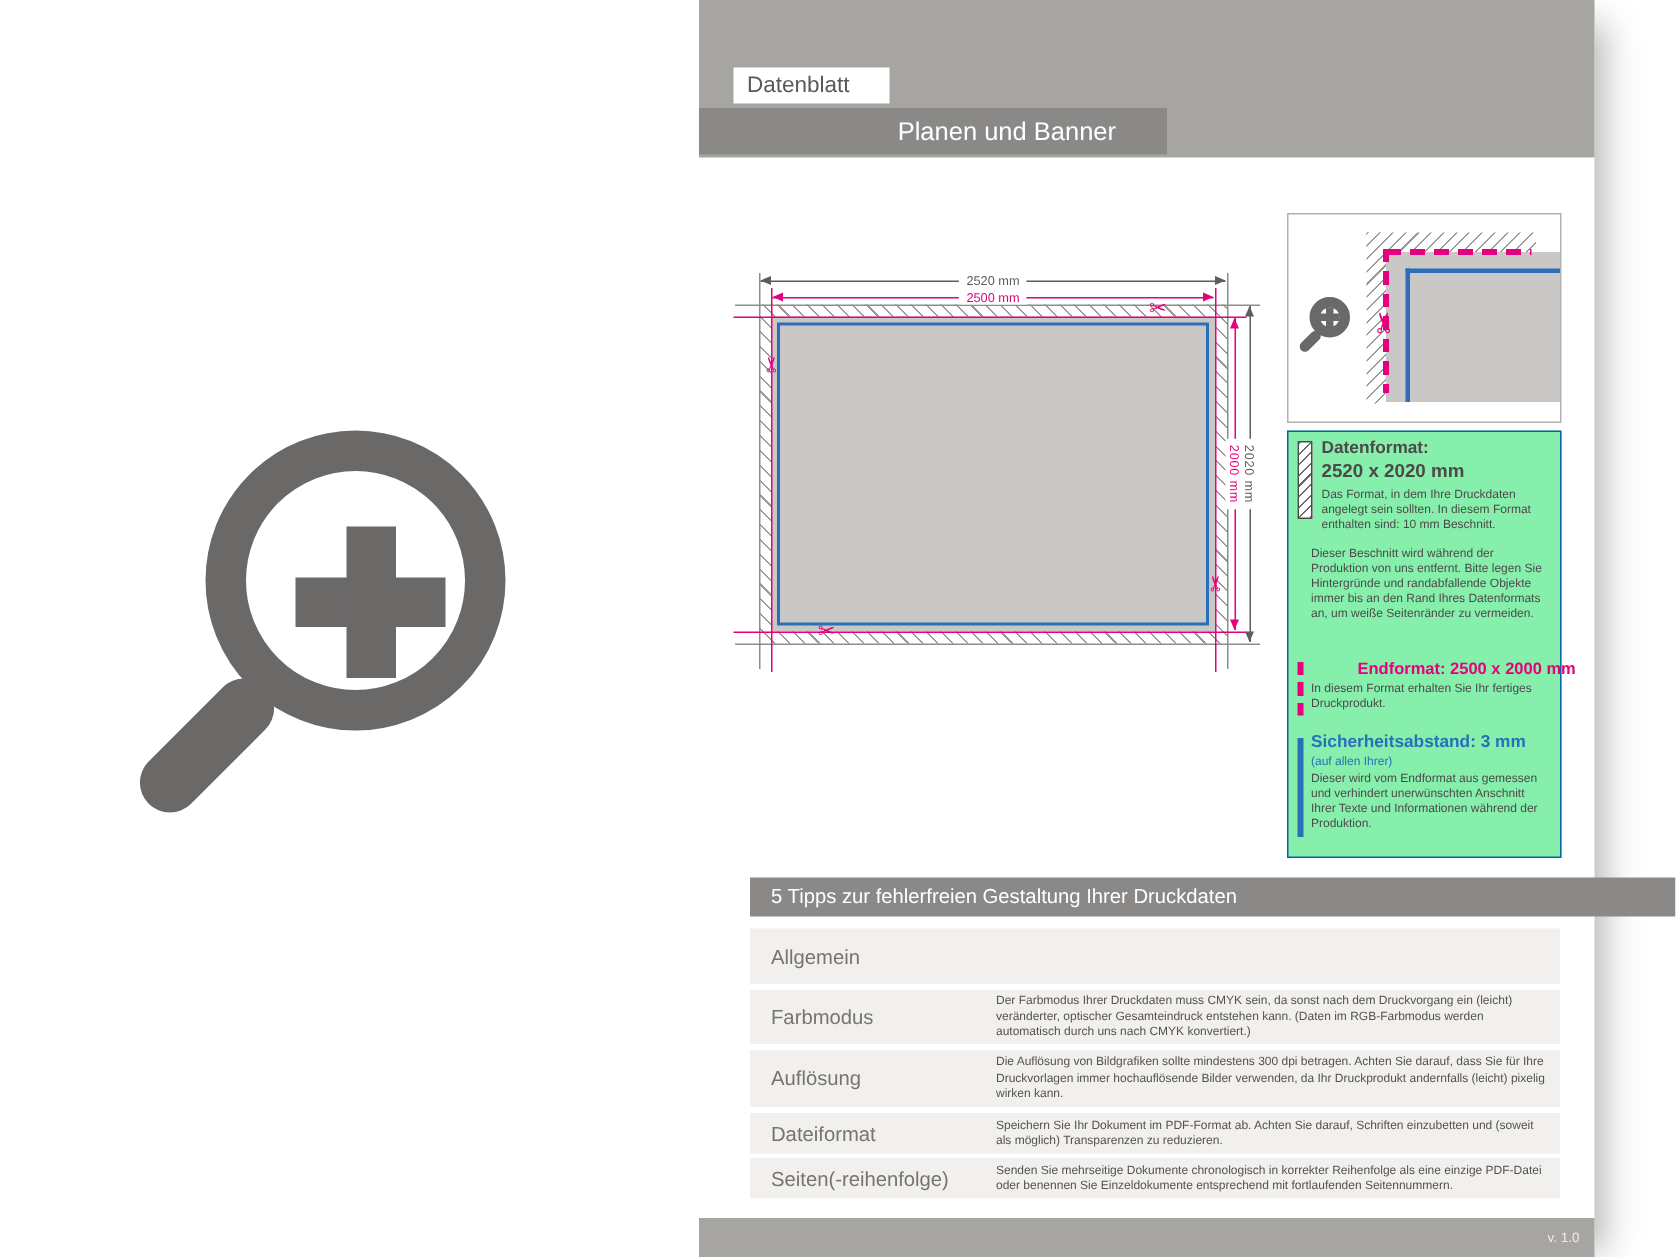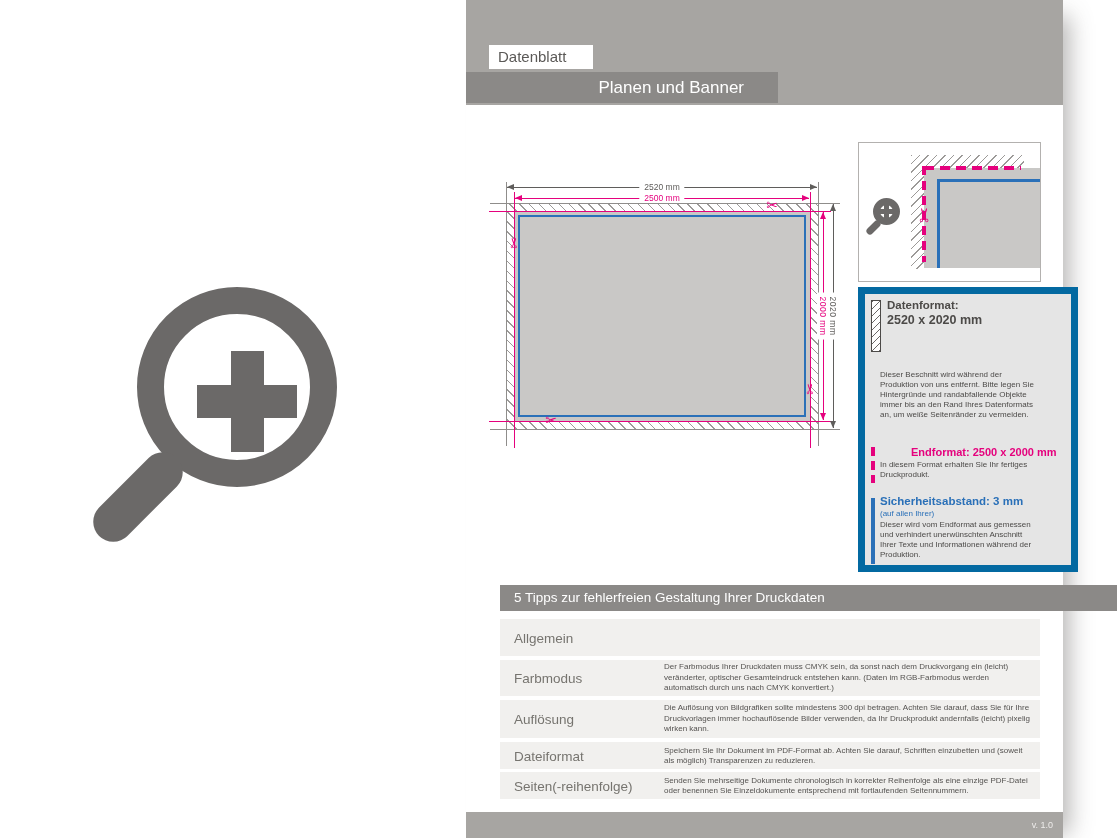--- a/index.html
+++ b/index.html
@@ -79,22 +79,22 @@
   .zoom-large .zi-plus-h{left:197px;top:385px;width:100px;height:33px;}
   .zoom-large .zi-plus-v{left:231px;top:351px;width:33px;height:101px;}
   .zoom-large .zi-handle{left:83px;top:477px;width:110px;height:40px;transform:rotate(-45deg);}
   
   .zoom-small .zi-ring{left:14px;top:55px;width:27px;height:27px;border-width:7px;}
   .zoom-small .zi-plus-h{left:21px;top:66px;width:13px;height:5px;}
   .zoom-small .zi-plus-v{left:25px;top:62px;width:5px;height:13px;}
   .zoom-small .zi-handle{left:6px;top:81px;width:17px;height:7px;transform:rotate(-45deg);border-radius:4px;}
 
   
-  .info-panel{position:absolute;left:858px;top:287px;width:220px;height:285px;background:#e5e5e5;
-              border:7px solid #0369a1;box-sizing:border-box;color:#4c4a48;}
+  .info-panel{position:absolute;left:858px;top:287px;width:183px;height:285px;background:#86efac;
+              border:1px solid #0369a1;box-sizing:border-box;color:#4c4a48;}
   .info-panel .swatch{position:absolute;left:6px;top:6px;width:10px;height:52px;background:#fff;
       border:1px solid #4c4a48;box-sizing:border-box;
       background-image:repeating-linear-gradient(135deg,#6b6968 0,#6b6968 1px,transparent 1px,transparent 5px);}
   .ip-h1{position:absolute;left:22px;top:5px;font-size:11.5px;font-weight:bold;}
   .ip-size{position:absolute;left:22px;top:19px;font-size:12.5px;font-weight:bold;}
   .ip-p1{position:absolute;left:22px;top:37px;width:152px;font-size:8px;line-height:10px;}
   .ip-p2{position:absolute;left:15px;top:76px;width:160px;font-size:8px;line-height:10px;}
   .ip-end-bar{position:absolute;left:6px;top:153px;width:4px;height:36px;
       background:repeating-linear-gradient(180deg,#e5017d 0,#e5017d 9px,transparent 9px,transparent 14px);}
   .ip-end-h{position:absolute;left:15px;top:152px;font-size:11px;font-weight:bold;color:#e5017d;white-space:nowrap;padding-left:31px;}
@@ -181,20 +181,21 @@
     <div class="d-dash-v"></div>
     <div class="d-blue-h"></div>
     <div class="d-blue-v"></div>
     <span class="scissors vert" style="left:65px;top:72px">✂</span>
   </div>
 
   <div class="info-panel">
     <div class="swatch"></div>
     <div class="ip-h1">Datenformat:</div>
     <div class="ip-size">2520 x 2020 mm</div>
+    <div class="ip-p1">Das Format, in dem Ihre Druckdaten angelegt sein sollten. In diesem Format enthalten sind: 10 mm Beschnitt.</div>
     <div class="ip-p2">Dieser Beschnitt wird während der Produktion von uns entfernt. Bitte legen Sie Hintergründe und randabfallende Objekte immer bis an den Rand Ihres Datenformats an, um weiße Seitenränder zu vermeiden.</div>
     <div class="ip-end-bar"></div>
     <div class="ip-end-h">Endformat: 2500 x 2000 mm</div>
     <div class="ip-end-p">In diesem Format erhalten Sie Ihr fertiges Druckprodukt.</div>
     <div class="ip-sich-bar"></div>
     <div class="ip-sich-h">Sicherheitsabstand: 3 mm</div>
     <div class="ip-sich-sub">(auf allen Ihrer)</div>
     <div class="ip-sich-p">Dieser wird vom Endformat aus gemessen und verhindert unerwünschten Anschnitt Ihrer Texte und Informationen während der Produktion.</div>
   </div>
 

